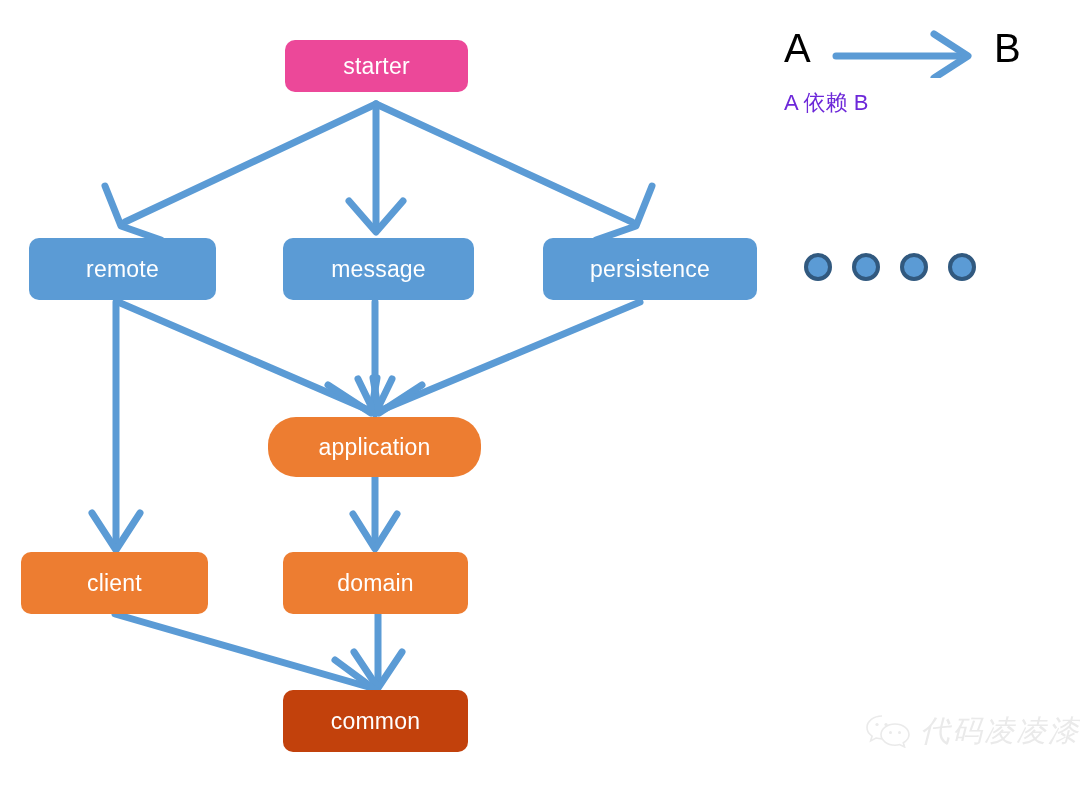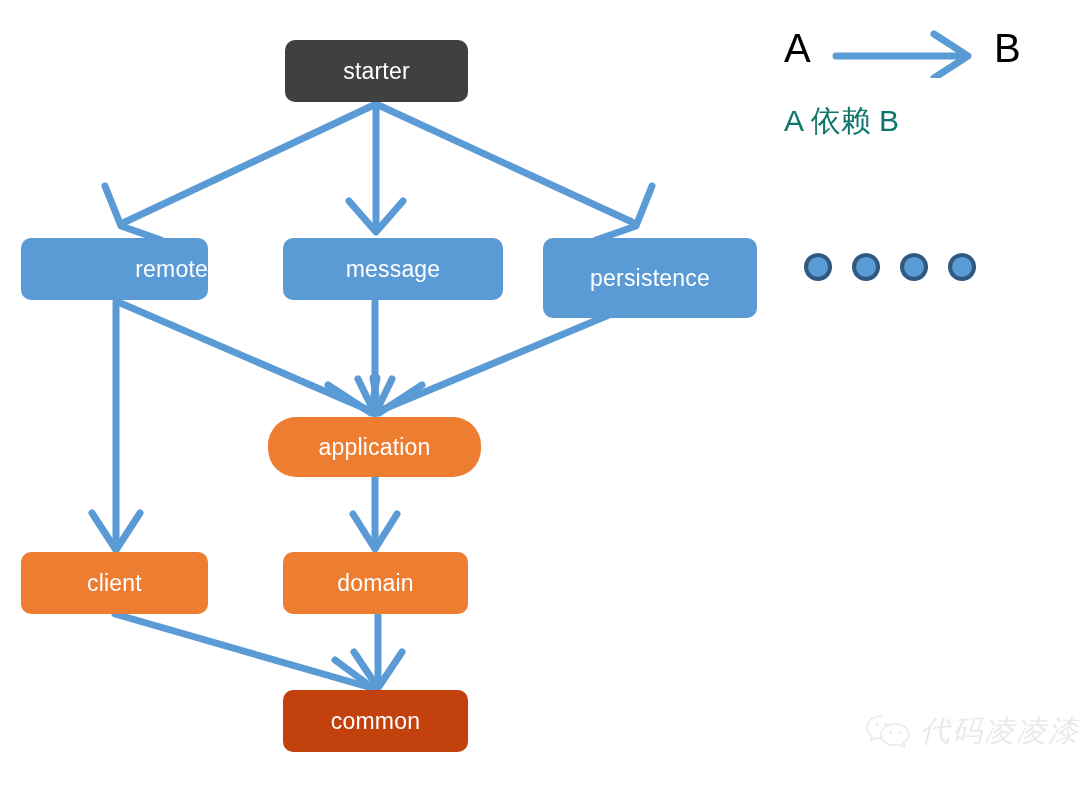--- a/index.html
+++ b/index.html
@@ -50,25 +50,24 @@
   }
   .legend-letter {
     position: absolute;
     color: #000000;
     font-size: 40px;
     line-height: 1;
     font-weight: 400;
   }
   .legend-sub {
     position: absolute;
-    color: #0f766e;
-    font-size: 30px;
+    color: #6d28d9;
+    font-size: 22px;
     line-height: 1;
     white-space: nowrap;
-    margin-top: 14px;
   }
   .legend-arrow {
     position: absolute;
   }
   
   .dots {
     position: absolute;
     display: flex;
     gap: 20px;
     z-index: 4;
@@ -152,33 +151,33 @@
         <path d="M 354 652 L 378 688 L 402 652"></path>
       </g>
 
       <g>
         <path d="M 115 614 L 372 688"></path>
         <path name="arrowhead" d="M 335 660 L 377 691 L 338 700"></path>
       </g>
     </g>
   </svg>
 
-  <div class="node" style="left:285px;top:40px;width:183px;height:62px;background:#404040;">
+  <div class="node" style="left:285px;top:40px;width:183px;height:52px;background:#ec4899;">
     <span class="node-label">starter</span>
   </div>
 
-  <div class="node" style="left:21px;top:238px;width:187px;height:62px;background:#5b9bd5;justify-content:flex-end;">
+  <div class="node" style="left:29px;top:238px;width:187px;height:62px;background:#5b9bd5;">
     <span class="node-label">remote</span>
   </div>
 
-  <div class="node" style="left:283px;top:238px;width:220px;height:62px;background:#5b9bd5;">
+  <div class="node" style="left:283px;top:238px;width:191px;height:62px;background:#5b9bd5;">
     <span class="node-label">message</span>
   </div>
 
-  <div class="node" style="left:543px;top:238px;width:214px;height:80px;background:#5b9bd5;">
+  <div class="node" style="left:543px;top:238px;width:214px;height:62px;background:#5b9bd5;">
     <span class="node-label">persistence</span>
   </div>
 
   <div class="node" style="left:268px;top:417px;width:213px;height:60px;background:#ed7d31;border-radius:28px;">
     <span class="node-label">application</span>
   </div>
 
   <div class="node" style="left:283px;top:552px;width:185px;height:62px;background:#ed7d31;">
     <span class="node-label">domain</span>
   </div>

